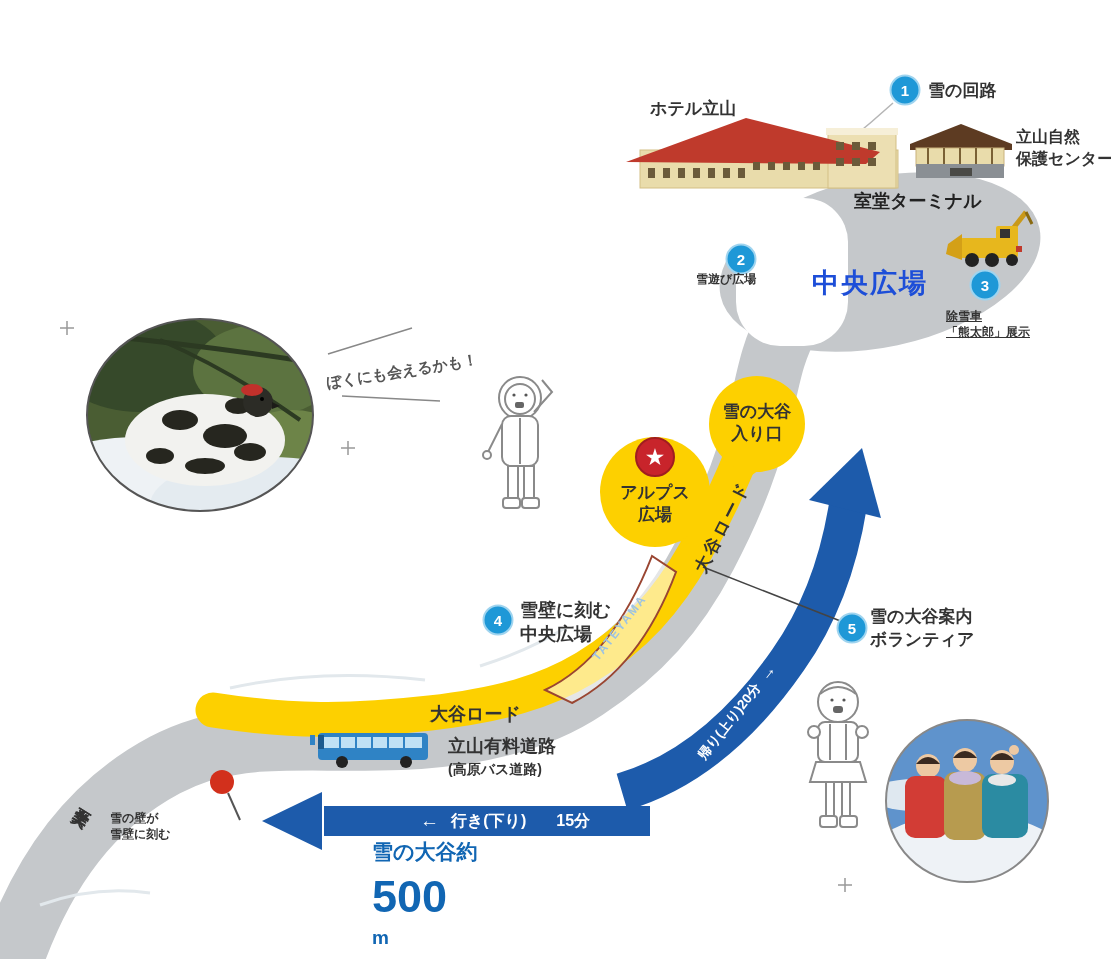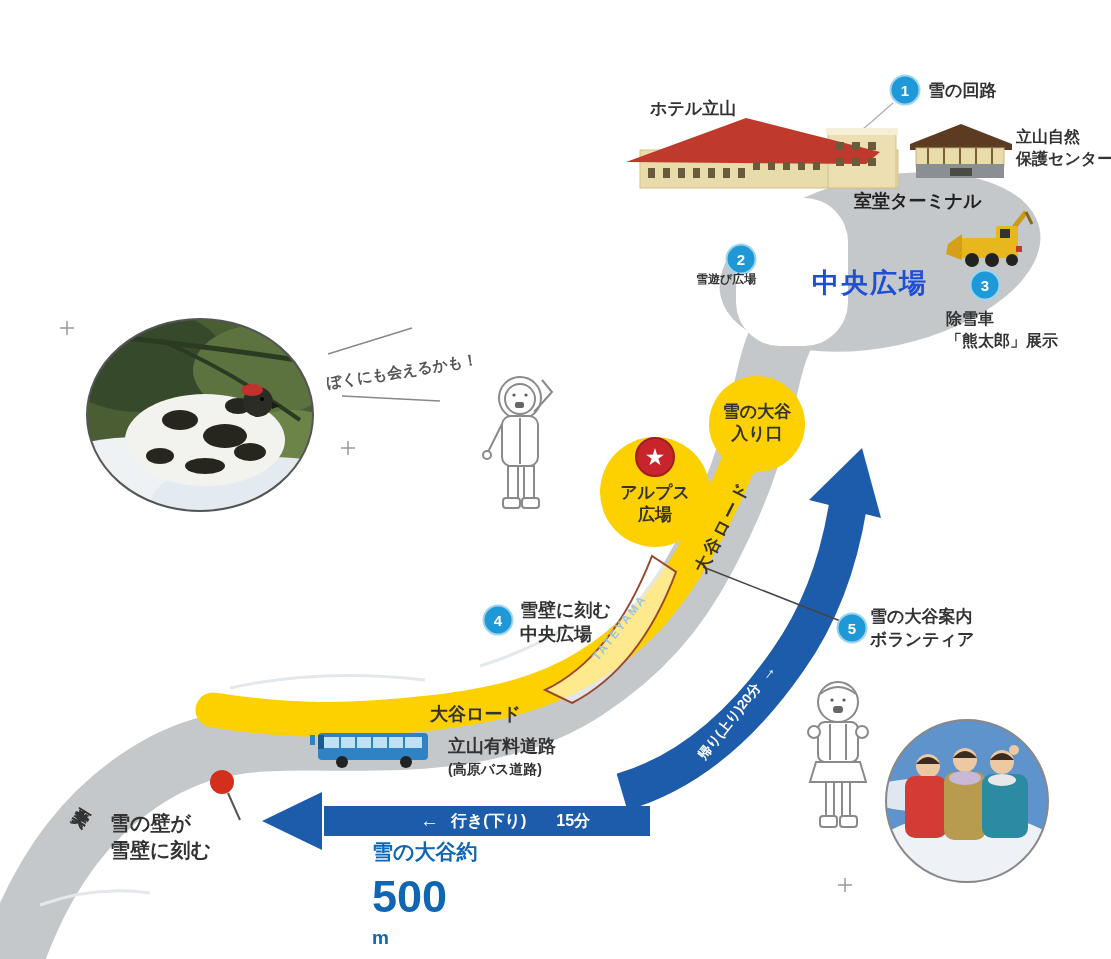--- a/index.html
+++ b/index.html
@@ -263,21 +263,21 @@
 <div class="lbl blue-text" style="left:812px;top:266px;font-size:27px;letter-spacing:2px;">中央広場</div>
 
 <div class="marker" style="left:741px;top:259px;">
   <span>2</span>
 </div>
 <div class="lbl" style="left:696px;top:272px;font-size:12px;">雪遊び広場</div>
 
 <div class="marker" style="left:985px;top:285px;">
   <span>3</span>
 </div>
-<div class="lbl two-line" style="left:946px;top:308px;font-size:16px;">
+<div class="lbl two-line" style="left:946px;top:308px;font-size:12px;text-decoration:underline;">
   <div>除雪車</div>
   <div>「熊太郎」展示</div>
 </div>
 
 <div class="lbl center" style="left:402px;top:371px;font-size:15px;color:#555;transform:translate(-50%,-50%) rotate(-9deg);font-weight:600;">ぼくにも会えるかも！</div>
 
 <div class="badge-text center" style="position:absolute;left:757px;top:423px;font-size:17px;line-height:1.3;">
   <div>雪の大谷</div>
   <div>入り口</div>
 </div>
@@ -309,21 +309,21 @@
 
 <div class="lbl center" style="left:620px;top:628px;font-size:12px;color:#9dc3e2;letter-spacing:2px;transform:translate(-50%,-50%) rotate(-52deg);">TATEYAMA</div>
 
 <div class="lbl" style="left:430px;top:703px;font-size:18px;">大谷ロード</div>
 
 <div class="lbl" style="left:448px;top:735px;font-size:18px;">立山有料道路</div>
 <div class="lbl" style="left:448px;top:760px;font-size:14px;">(高原バス道路)</div>
 
 <div class="lbl center" style="left:92px;top:800px;font-size:16px;writing-mode:vertical-rl;text-orientation:upright;transform:translate(-50%,-50%) rotate(32deg);">至美女平</div>
 
-<div class="lbl two-line" style="left:110px;top:810px;font-size:20px;">
+<div class="lbl two-line" style="left:110px;top:810px;font-size:12px;">
   <div>雪の壁が</div>
   <div>雪壁に刻む</div>
 </div>
 
 <div class="route-label center" style="position:absolute;left:505px;top:821px;font-size:16px;">
   <span style="font-size:19px;">←</span>
   <span>行き(下り)</span>
   <span style="margin-left:18px;">15分</span>
 </div>
 

